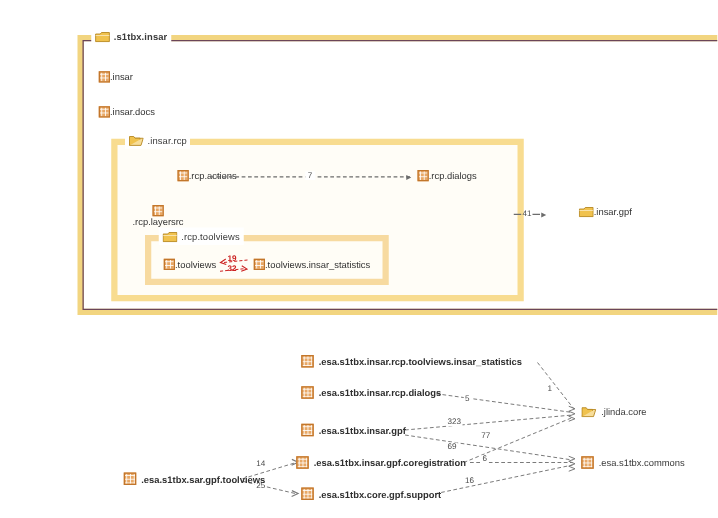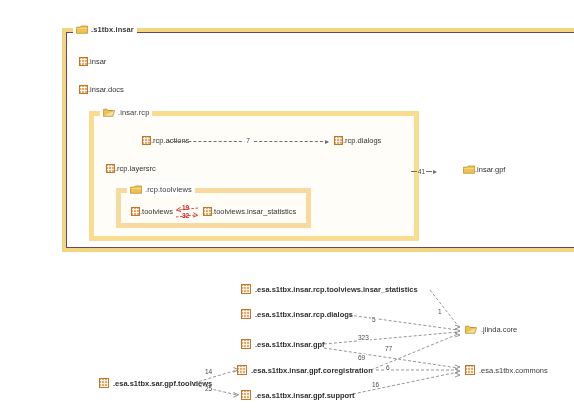--- a/index.html
+++ b/index.html
@@ -249,21 +249,21 @@
 
       <div class="darrow" style="left:74px; top:25px; width:160px;">
         <span class="elabel" style="left:50%;">7</span>
       </div>
 
       <div class="node" style="left:240px; top:20px;">
         <span class="icon icon-grid"></span>
         <span class="lbl">.rcp.dialogs</span>
       </div>
 
-      <div class="node" style="left:12px; top:48px;">
+      <div class="node" style="left:12px; top:48px;flex-direction:column;">
         <span class="icon icon-grid"></span>
         <span class="lbl">.rcp.layersrc</span>
       </div>
 
       <div class="frame frame-inner" style="left:22px; top:72px; width:195px; height:40px;text-align:right;">
 
         <div class="frame-title plain">
           <span class="icon icon-folder">
             <svg viewBox="0 0 12 9" width="12" height="9">
               <path d="M0.5 2.2 L4.2 2.2 L5.2 1.0 L11.5 1.0 L11.5 8.3 L0.5 8.3 Z" fill="#f0c24e" stroke="#b5861f" stroke-width="0.7"></path>
@@ -372,21 +372,21 @@
       <span class="lbl">.esa.s1tbx.insar.gpf</span>
     </div>
 
     <div class="bnode" style="left:196px; top:101px;">
       <span class="icon icon-grid lg"></span>
       <span class="lbl">.esa.s1tbx.insar.gpf.coregistration</span>
     </div>
 
     <div class="bnode" style="left:200px; top:126px;">
       <span class="icon icon-grid lg"></span>
-      <span class="lbl">.esa.s1tbx.insar.gpf.support</span>
+      <span class="lbl">.esa.s1tbx.core.gpf.support</span>
     </div>
 
     <div class="bnode" style="left:58px; top:114px;">
       <span class="icon icon-grid lg"></span>
       <span class="lbl">.esa.s1tbx.sar.gpf.toolviews</span>
     </div>
 
     <div class="bnode right" style="left:424px; top:61px;">
       <span class="icon icon-folder">
         <svg viewBox="0 0 12 9" width="12" height="9">

